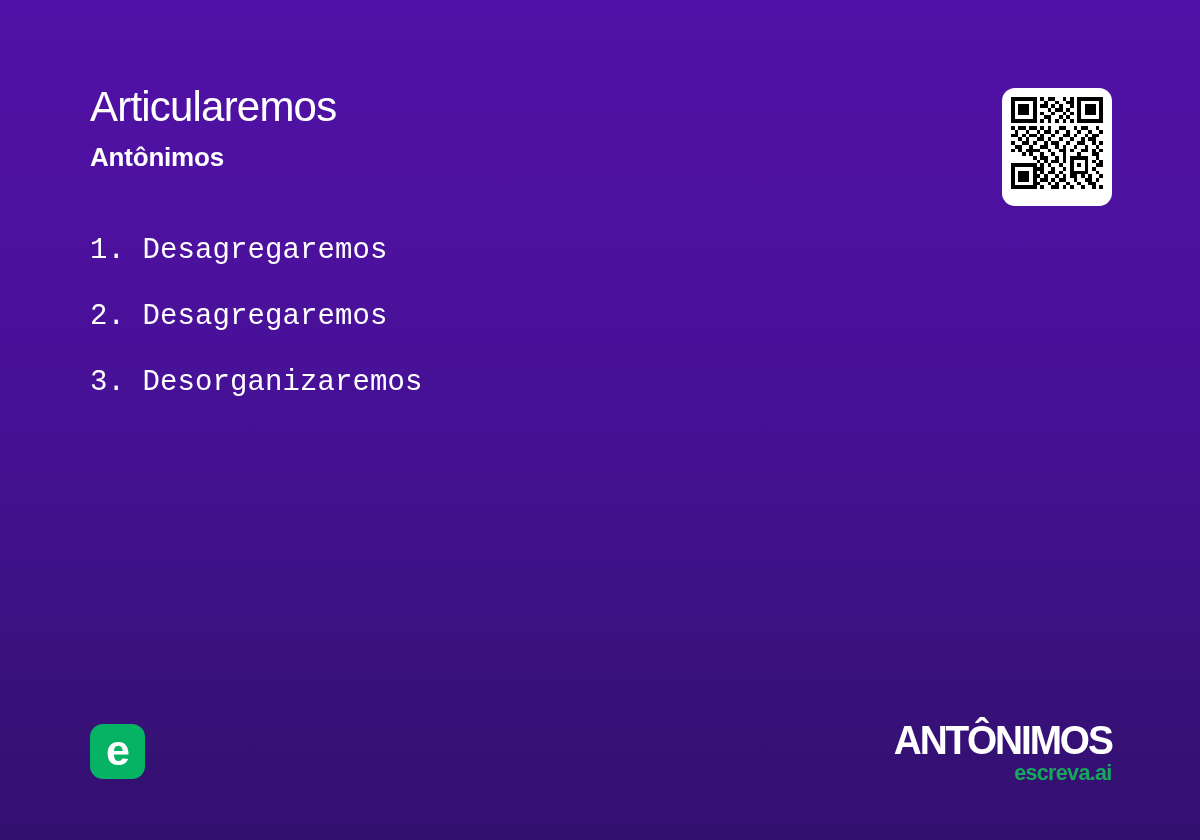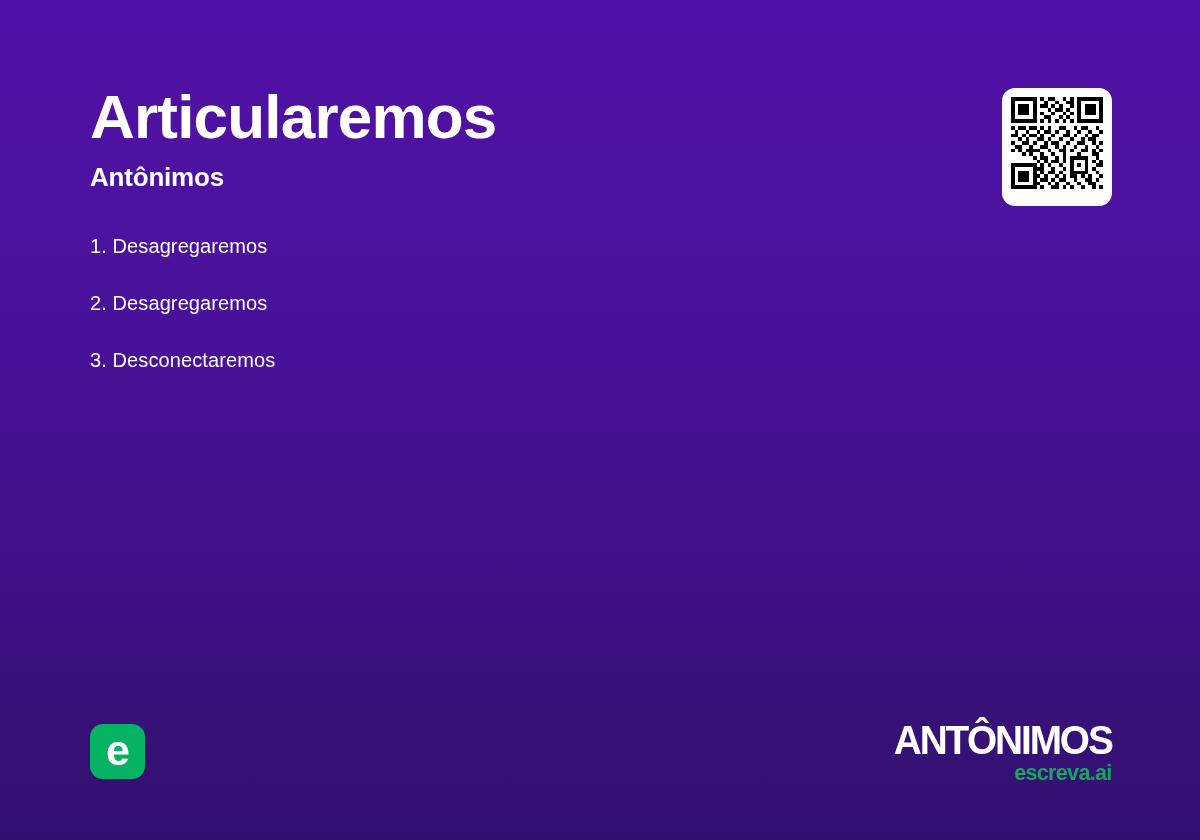--- a/index.html
+++ b/index.html
@@ -27,23 +27,23 @@
 
   
   .title-block {
     position: absolute;
     left: 90px;
     top: 86px;
     width: 820px;
   }
 
   .word-title {
-    font-size: 62px;
+    font-size: 42px;
     line-height: 1.0;
-    font-weight: 700;
+    font-weight: 400;
     color: #ffffff;
     letter-spacing: -0.8px;
     white-space: nowrap;
   }
 
   .word-subtitle {
     margin-top: 15px;
     font-size: 26px;
     line-height: 1.15;
     font-weight: 600;
@@ -54,27 +54,28 @@
   
   .syn-list {
     position: absolute;
     left: 90px;
     top: 236px;
     width: 820px;
     list-style: none;
   }
 
   .syn-list li {
-    font-size: 20px;
+    font-size: 29px;
     line-height: 1.0;
     font-weight: 400;
     color: #ffffff;
     letter-spacing: 0.1px;
     margin-bottom: 37px;
     white-space: nowrap;
+    font-family: Liberation Mono, monospace;
   }
 
   .syn-list li:last-child { margin-bottom: 0; }
 
   .syn-num { font-weight: 400; }
   .syn-word { font-weight: 400; }
 
   
   .qr-wrap {
     position: absolute;
@@ -158,21 +159,21 @@
     <li>
       <span class="syn-num">1.</span>
       <span class="syn-word">Desagregaremos</span>
     </li>
     <li>
       <span class="syn-num">2.</span>
       <span class="syn-word">Desagregaremos</span>
     </li>
     <li>
       <span class="syn-num">3.</span>
-      <span class="syn-word">Desconectaremos</span>
+      <span class="syn-word">Desorganizaremos</span>
     </li>
   </ul>
 
   <div class="qr-wrap">
     <svg viewBox="0 0 25 25" shape-rendering="crispEdges" aria-hidden="true">
       <rect width="25" height="25" fill="#ffffff"></rect>
       <g fill="#000000">
 
         <rect x="0" y="0" width="7" height="1"></rect>
           <rect x="0" y="6" width="7" height="1"></rect>

